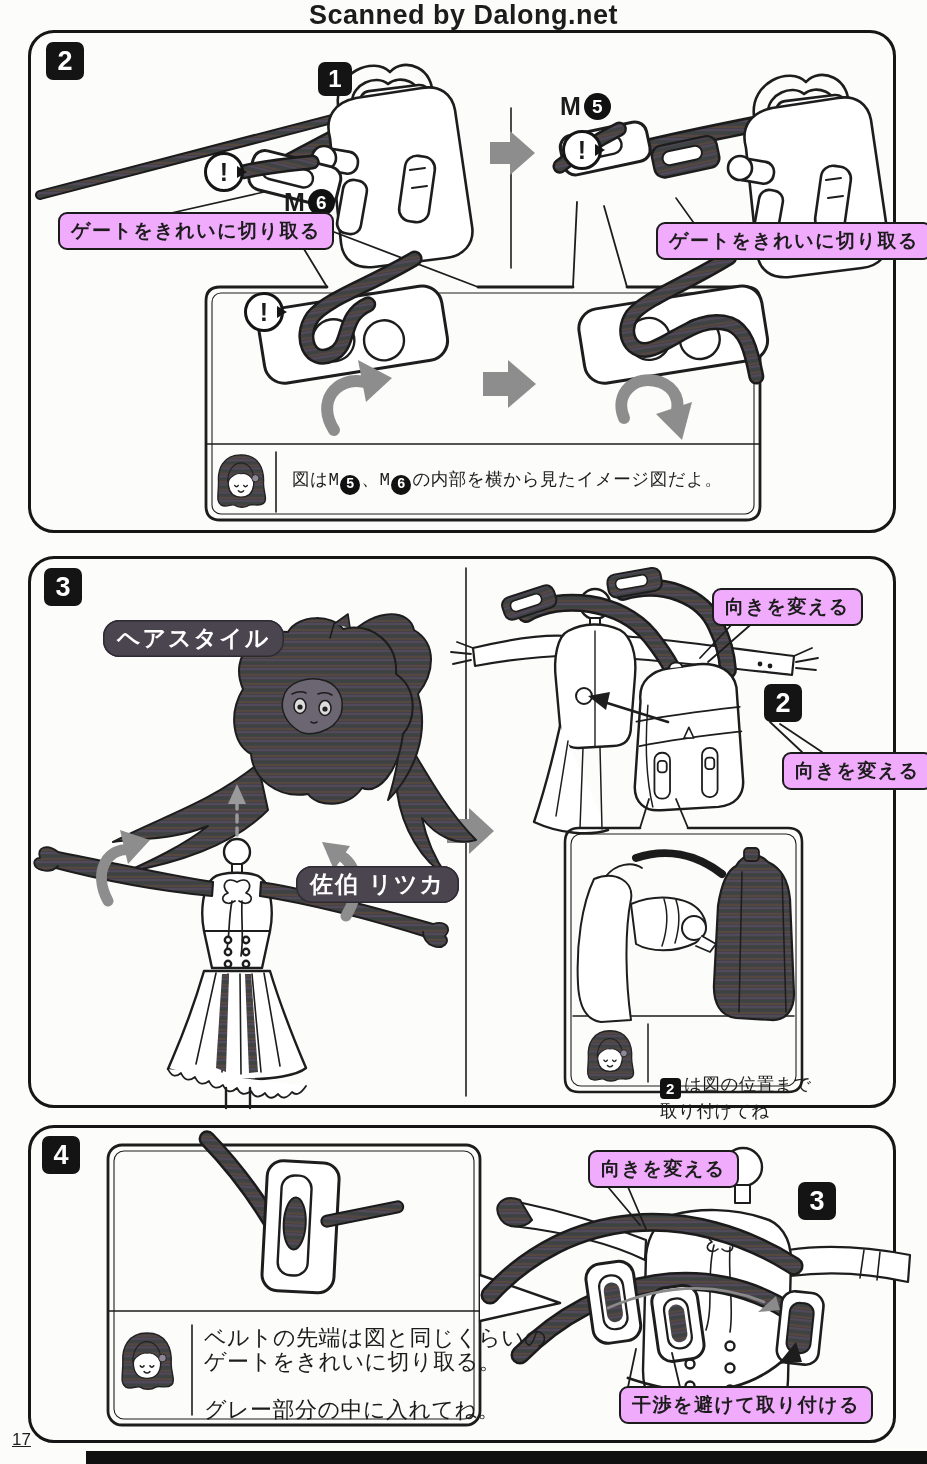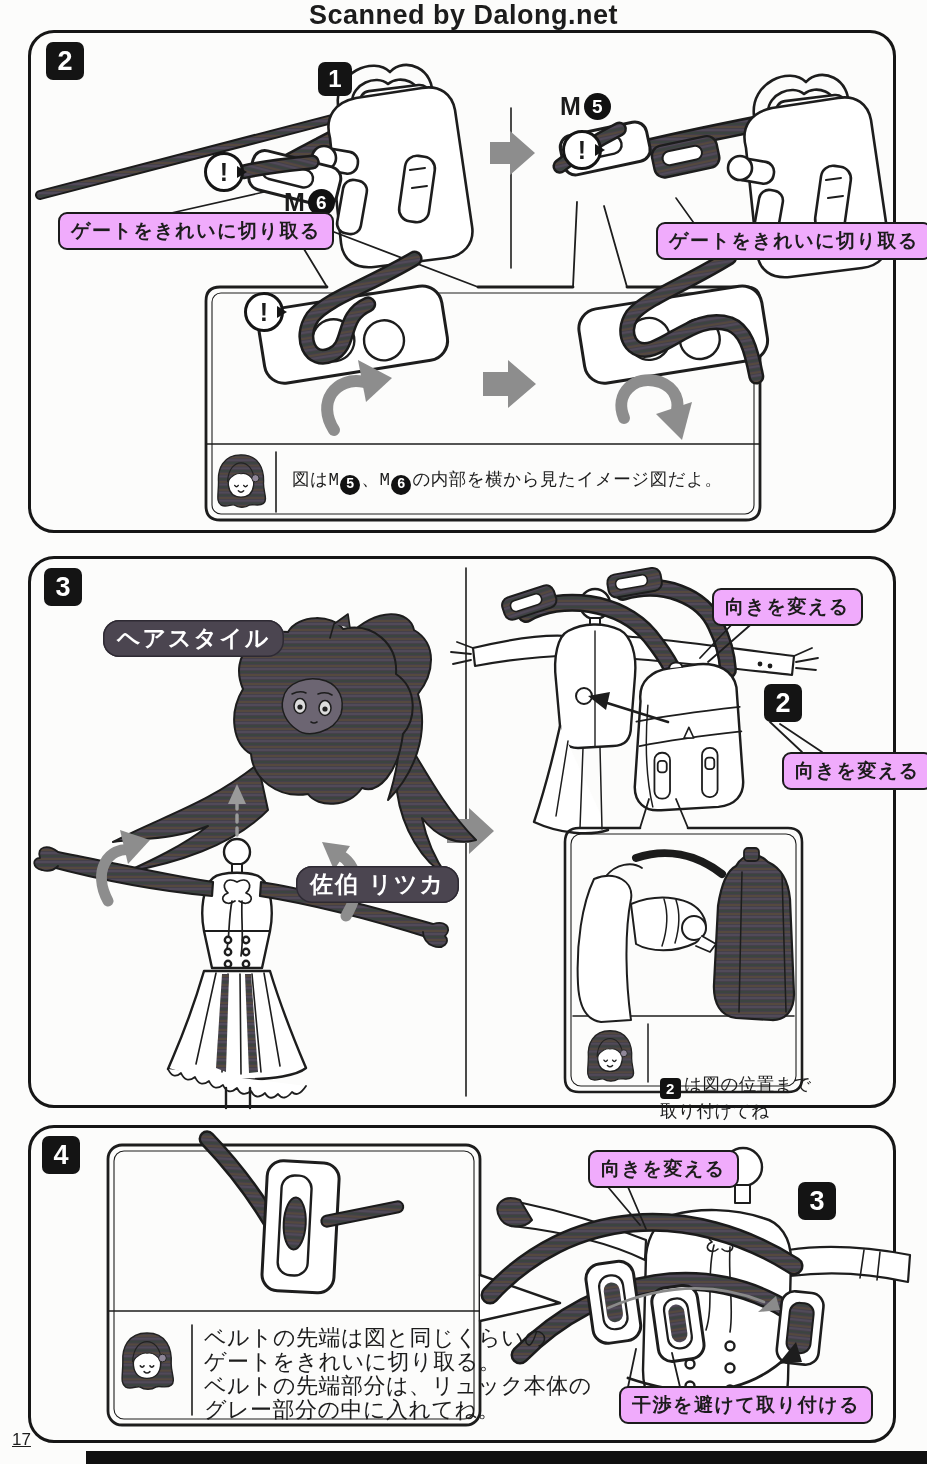--- a/index.html
+++ b/index.html
@@ -394,18 +394,18 @@
 <svg class="avatar" style="left:118px;top:1328px;" width="58" height="64" viewBox="0 0 60 64">
   <path d="M30,4 C10,4 4,20 5,34 C5,48 2,56 8,60 C14,63 20,58 23,60 C27,63 35,63 39,60 C43,58 50,62 55,58 C60,54 55,46 55,36 C56,20 50,4 30,4 Z" fill="url(#bands)" stroke="#222" stroke-width="1.5"></path>
   <path d="M30,22 C20,22 15,30 16,38 C17,46 22,51 30,51 C38,51 43,46 44,38 C45,30 40,22 30,22 Z" fill="#fff" stroke="#222" stroke-width="1.5"></path>
   <path d="M15,34 C16,18 24,13 30,13 C36,13 44,18 45,34 C40,26 34,24 30,25 C26,24 19,27 15,34 Z" fill="url(#bands)" stroke="#222" stroke-width="1.2"></path>
   <path d="M23,38 q2,3 4,0 M33,38 q2,3 4,0 M27,44 q3,3 6,0" stroke="#222" stroke-width="1.6" fill="none" stroke-linecap="round"></path>
   <circle cx="46" cy="30" r="4" fill="#8f8698" stroke="#222" stroke-width="1"></circle>
 </svg>
 <div class="caption" style="left:204px;top:1326px;line-height:24px;font-size:22px;">
   <span>ベルトの先端は図と同じくらいの</span><br>
   <span>ゲートをきれいに切り取る。</span><br>
-  <span>ベルトの先端部分は、リュック本体の</span><br>
+  <br>
   <span>グレー部分の中に入れてね。</span>
 </div>
 
 <div class="pagenum">17</div>
 <div class="bottombar"></div>
 
 </body></html>

